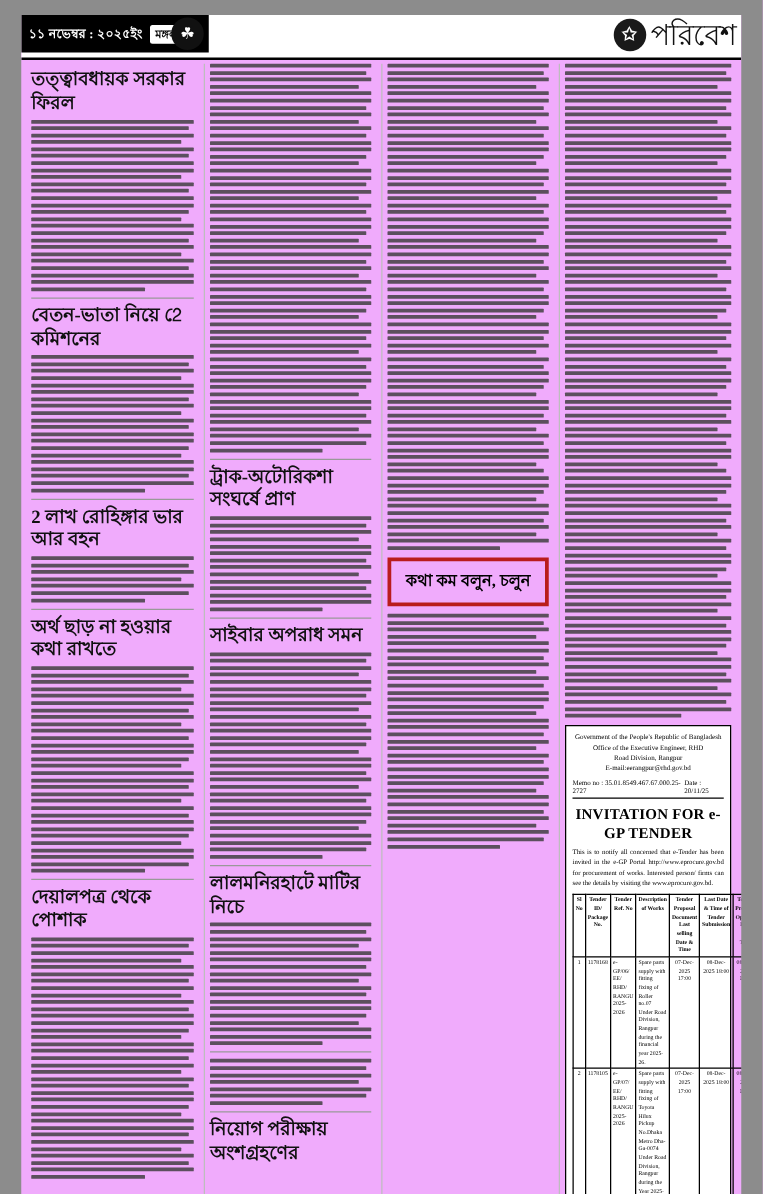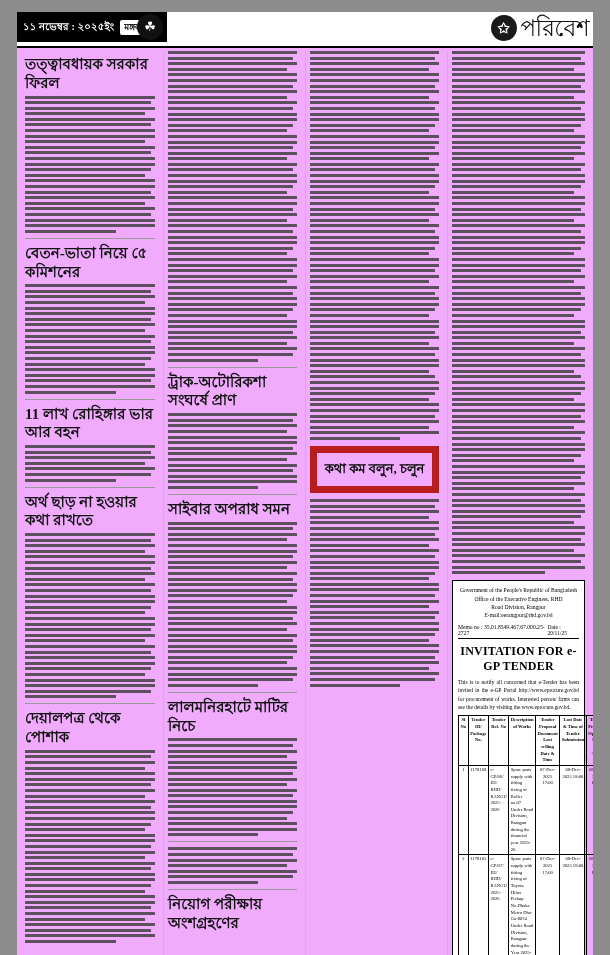--- a/index.html
+++ b/index.html
@@ -59,21 +59,21 @@
   .lines span{
     display:block;height:3px;background:#3a3a3a;margin-bottom:2.6px;
     opacity:.82;border-radius:.5px;
   }
   .lines span.s1{width:100%;}
   .lines span.s2{width:97%;}
   .lines span.s3{width:92%;}
   .lines span.s4{width:70%;}
   
   .slogan-box{
-    border:7px solid #b91c1c;padding:6px 4px;margin:6px 0;text-align:center;
+    border:3px solid #b91c1c;padding:6px 4px;margin:6px 0;text-align:center;
   }
   .slogan-box .l1{font-size:13px;font-weight:bold;}
   .slogan-box .l2{font-size:12px;font-weight:bold;margin-top:2px;}
   
   .tender{
     border:1px solid #000;margin-top:6px;padding:5px 5px 6px 5px;
     font-family:"Liberation Serif", serif;background:#fff;
   }
   .tender .gov{font-size:5.6px;text-align:center;line-height:1.5;}
   .tender .memo{
@@ -134,45 +134,45 @@
           <span class="s2"></span>
           <span class="s1"></span>
           <span class="s3"></span>
         <span class="s1"></span>
           <span class="s2"></span>
           <span class="s1"></span>
           <span class="s1"></span>
           <span class="s4"></span>
       </div>
       <div class="rule"></div>
-      <div class="hl big">বেতন-ভাতা নিয়ে ৫ে কমিশনের</div>
-      <div class="lines">
-        <span class="s1"></span>
-          <span class="s2"></span>
-          <span class="s1"></span>
-          <span class="s3"></span>
-          <span class="s1"></span>
-        <span class="s1"></span>
-          <span class="s2"></span>
-          <span class="s1"></span>
-          <span class="s3"></span>
-          <span class="s1"></span>
-        <span class="s2"></span>
-          <span class="s1"></span>
-          <span class="s1"></span>
-          <span class="s2"></span>
-          <span class="s3"></span>
-        <span class="s1"></span>
-          <span class="s1"></span>
-          <span class="s2"></span>
-          <span class="s1"></span>
-          <span class="s4"></span>
-      </div>
-      <div class="rule"></div>
-      <div class="hl big">11 লাখ রোহিঙ্গার ভার আর বহন</div>
+      <div class="hl big">বেতন-ভাতা নিয়ে 2ে কমিশনের</div>
+      <div class="lines">
+        <span class="s1"></span>
+          <span class="s2"></span>
+          <span class="s1"></span>
+          <span class="s3"></span>
+          <span class="s1"></span>
+        <span class="s1"></span>
+          <span class="s2"></span>
+          <span class="s1"></span>
+          <span class="s3"></span>
+          <span class="s1"></span>
+        <span class="s2"></span>
+          <span class="s1"></span>
+          <span class="s1"></span>
+          <span class="s2"></span>
+          <span class="s3"></span>
+        <span class="s1"></span>
+          <span class="s1"></span>
+          <span class="s2"></span>
+          <span class="s1"></span>
+          <span class="s4"></span>
+      </div>
+      <div class="rule"></div>
+      <div class="hl big">2 লাখ রোহিঙ্গার ভার আর বহন</div>
       <div class="lines">
         <span class="s1"></span>
           <span class="s2"></span>
           <span class="s1"></span>
           <span class="s3"></span>
           <span class="s1"></span>
         <span class="s2"></span>
           <span class="s4"></span>
       </div>
       <div class="rule"></div>

